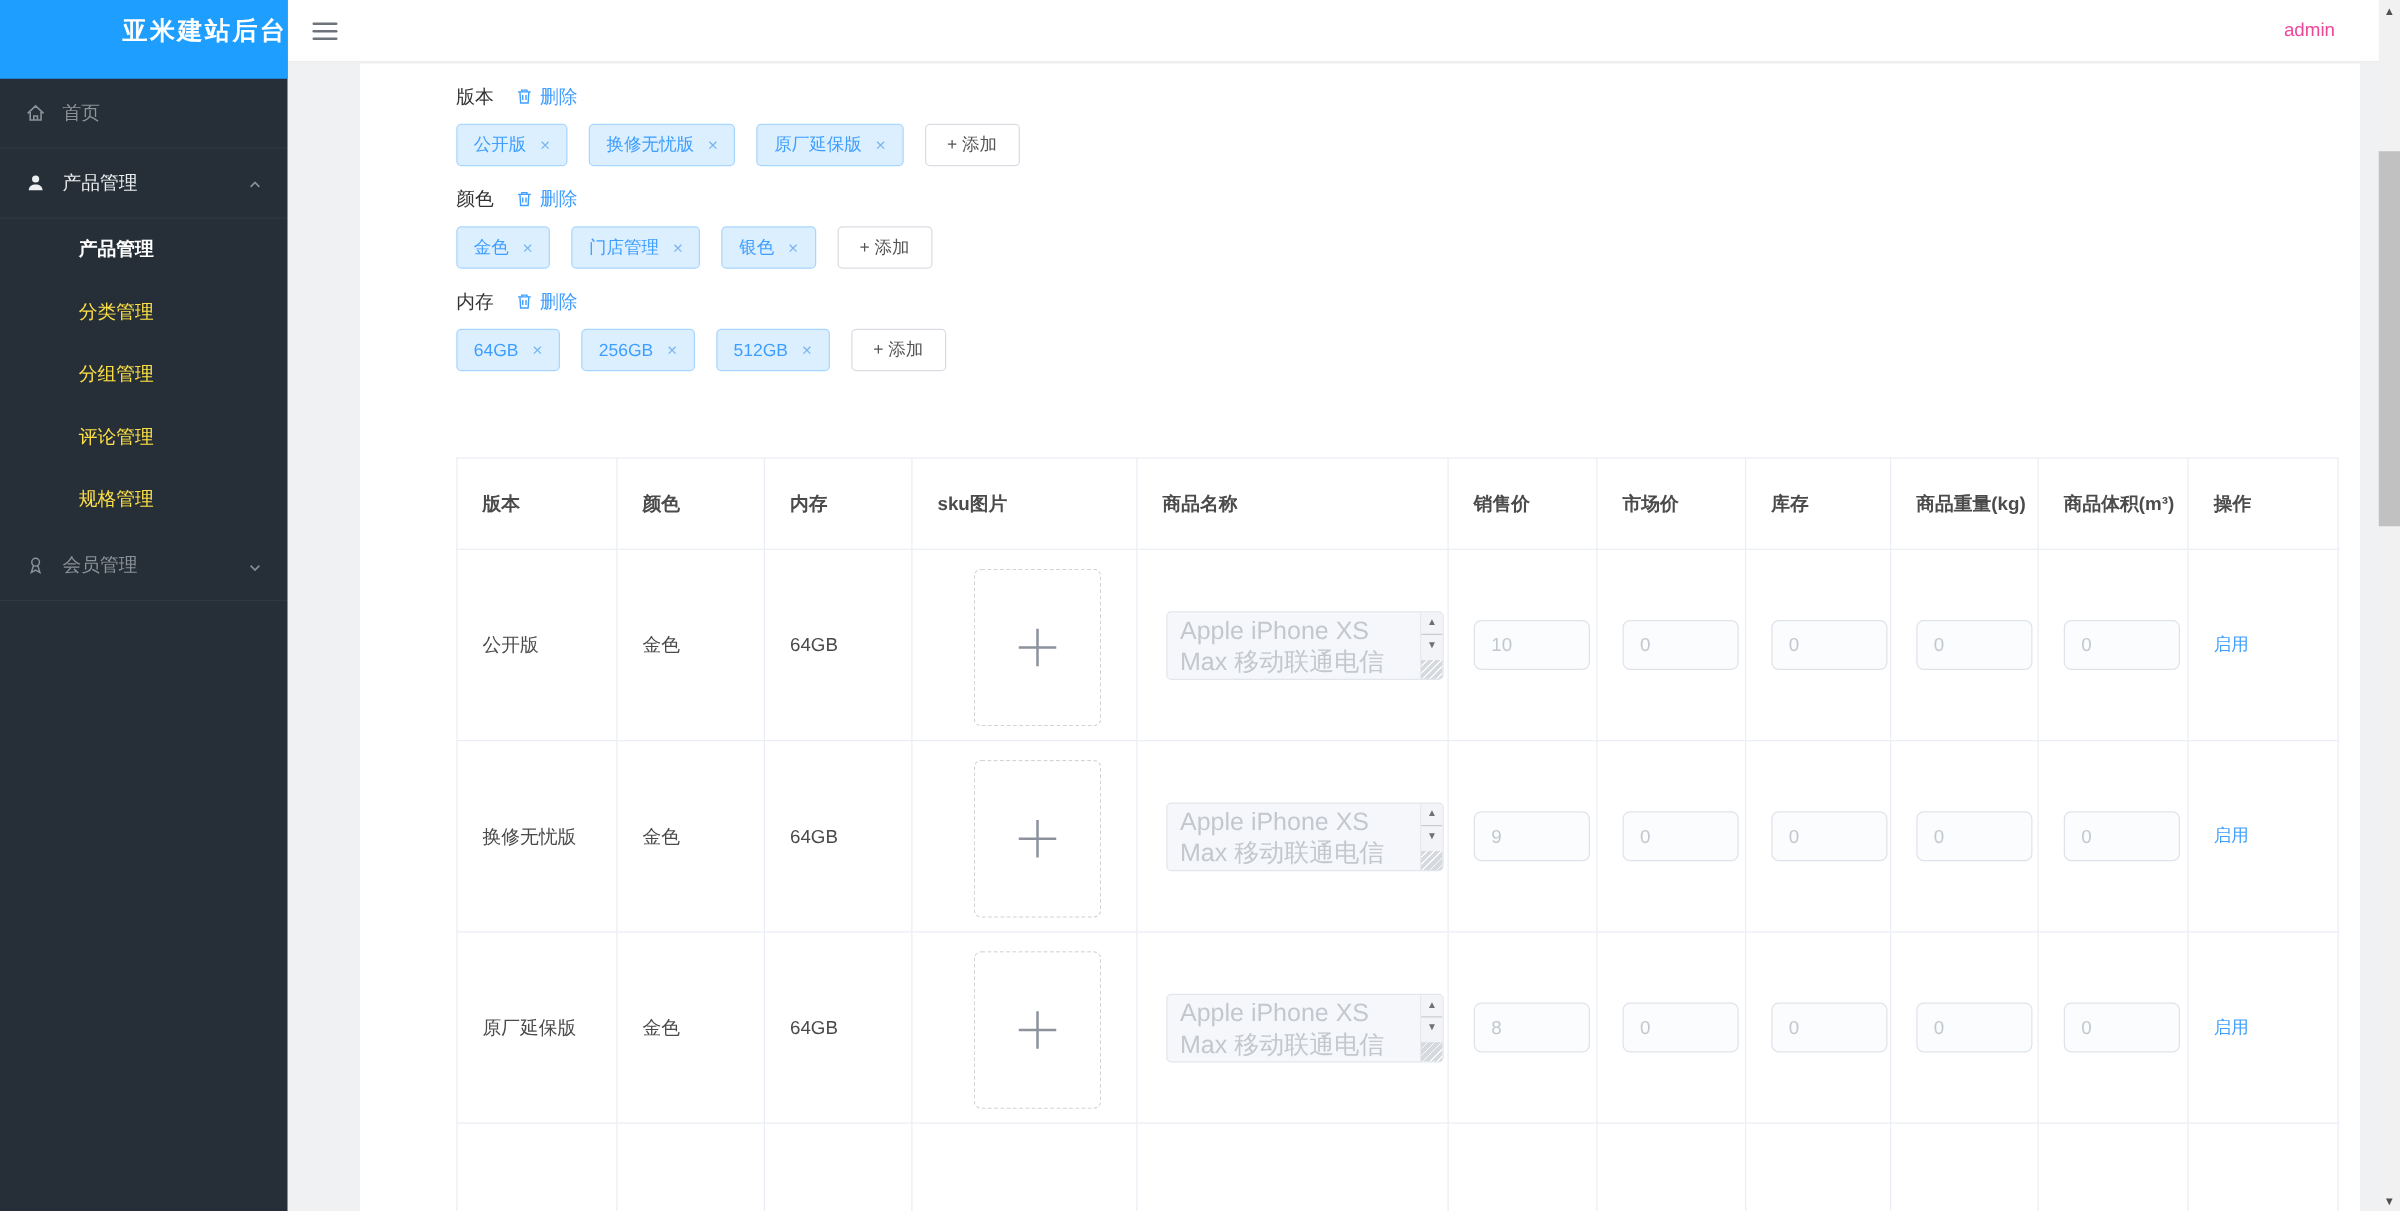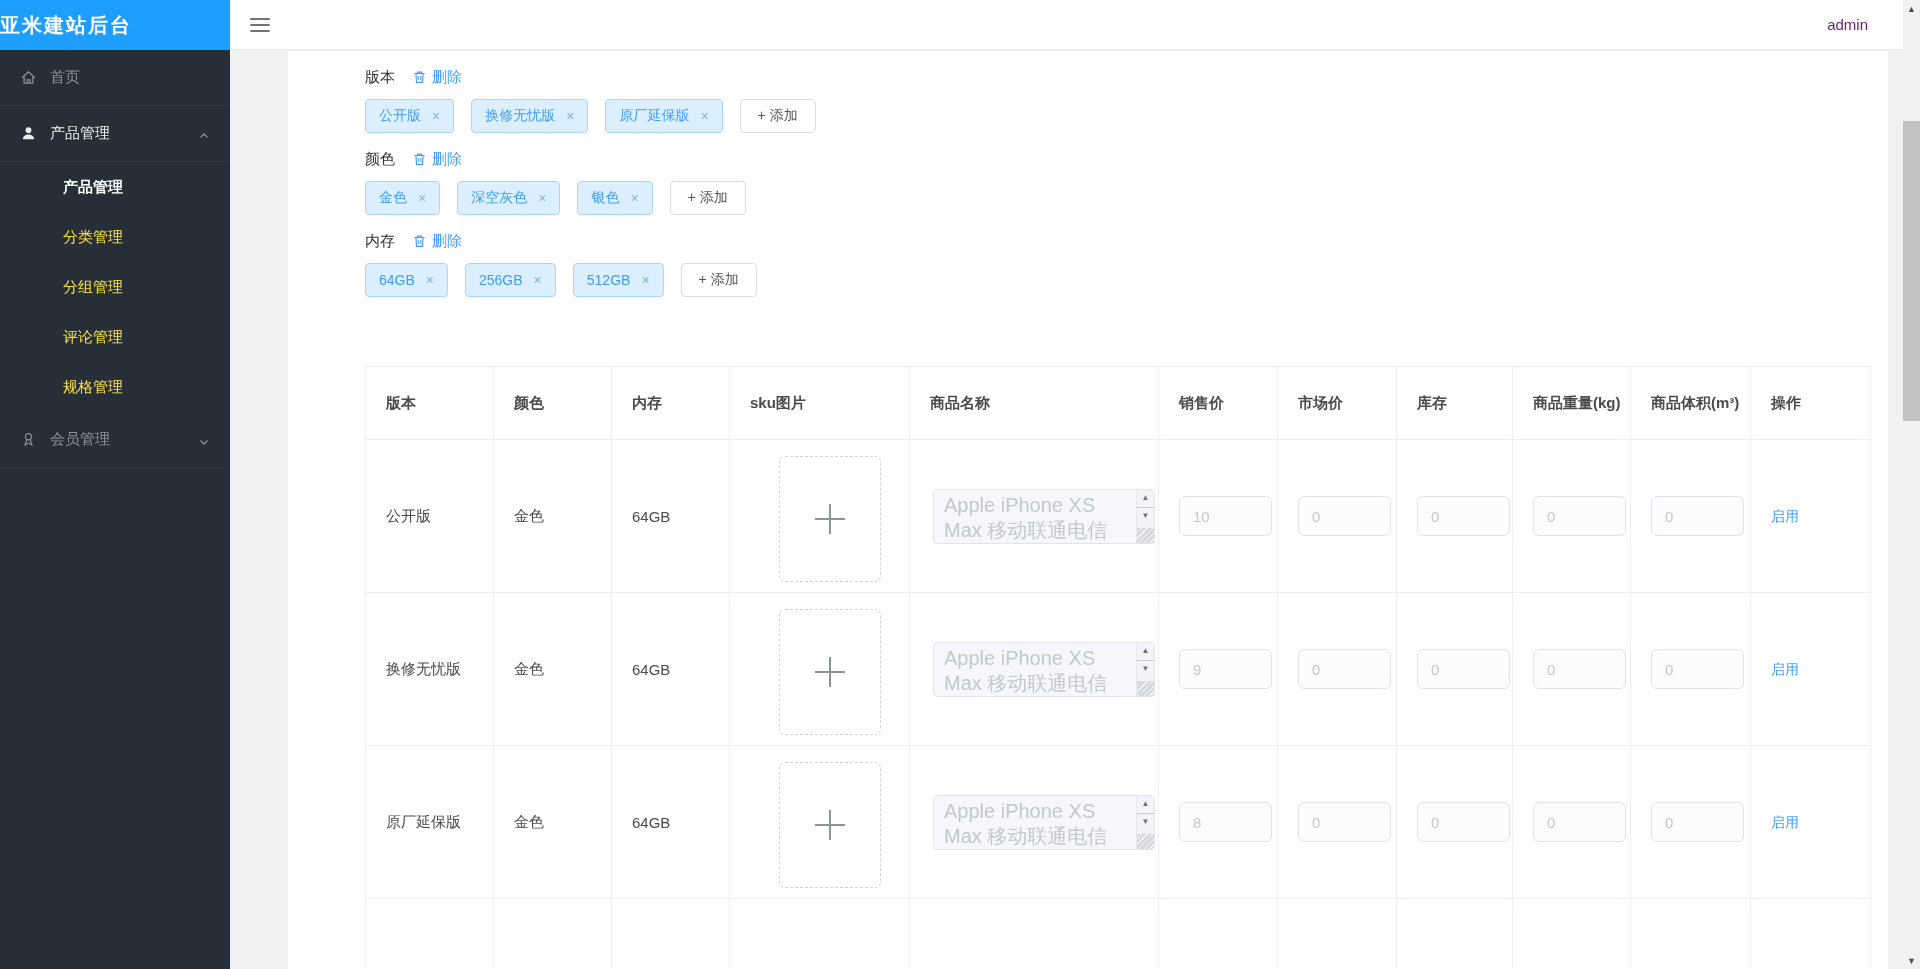--- a/index.html
+++ b/index.html
@@ -5,39 +5,39 @@
   html,body{margin:0;padding:0;}
   body{
     width:1920px;height:969px;overflow:hidden;
     font-family:"Liberation Sans","DejaVu Sans",sans-serif;
     background:#f0f1f3;
   }
   .page{position:relative;width:1920px;height:969px;overflow:hidden;}
 
   
   .sidebar{position:absolute;left:0;top:0;width:230px;height:100%;background:#262f37;z-index:5;}
-  .logo{height:50px;line-height:50px;text-align:left;background:#1e9fff;color:#fff;
+  .logo{height:63px;line-height:50px;text-align:right;background:#1e9fff;color:#fff;
         font-size:20px;font-weight:bold;letter-spacing:2px;}
   .side-top{height:56px;display:flex;align-items:center;padding:0 20px;box-sizing:border-box;
             color:#8b9299;font-size:15px;cursor:pointer;border-bottom:1px solid rgba(255,255,255,.045);}
   .side-top.bright{color:#eceff1;}
   .side-top .s-icon{width:17px;height:17px;margin-right:13px;display:flex;align-items:center;}
   .side-top .s-icon svg{width:17px;height:17px;}
   .side-top .lbl{flex:1;}
   .side-top .chev{width:12px;height:12px;color:#8a9096;}
   .side-sub-item{height:50px;line-height:50px;padding-left:63px;color:#fde047;font-size:15px;cursor:pointer;}
   .side-sub-item.active{color:#ffffff;font-weight:bold;}
 
   
   .topbar{position:absolute;left:230px;top:0;width:1690px;height:50px;background:#fff;
           border-bottom:1px solid #e8e8e8;box-sizing:border-box;
           display:flex;align-items:center;justify-content:space-between;padding:0 52px 0 20px;}
   .hamburger{width:20px;cursor:pointer;}
   .hamburger span{display:block;height:2px;background:#6f747a;margin:4px 0;border-radius:1px;}
-  .admin{color:#701a75;font-size:15px;cursor:pointer;}
+  .admin{color:#ec4899;font-size:15px;cursor:pointer;}
 
   
   .panel{position:absolute;left:288px;top:51px;width:1600px;height:918px;background:#fff;overflow:hidden;}
   .spec-header{margin:25px 0 0 8px;display:flex;align-items:center;height:30px;}
   .spec-label{font-size:15px;color:#555;width:61px;margin-right:8px;}
   .btn-add-spec{height:30px;padding:0 17px;border:1px solid #dcdfe6;border-radius:4px;background:#fff;
                 font-size:14px;color:#555;cursor:pointer;}
   .spec-groups{margin-left:77px;}
   .group-name{margin-top:16px;height:20px;display:flex;align-items:center;font-size:15px;color:#333;}
   .g-del{display:flex;align-items:center;margin-left:17px;color:#409eff;cursor:pointer;}
@@ -188,21 +188,21 @@
         </svg>
         <span class="dl">删除</span>
       </span>
     </div>
     <div class="tags-row">
       <span class="tag">
     <span class="tv">金色</span>
     <span class="x">×</span>
   </span>
             <span class="tag">
-    <span class="tv">深空灰色</span>
+    <span class="tv">门店管理</span>
     <span class="x">×</span>
   </span>
             <span class="tag">
     <span class="tv">银色</span>
     <span class="x">×</span>
   </span>
       <button class="btn-add-tag">+ 添加</button>
     </div>
   </div>
         <div class="spec-group">

